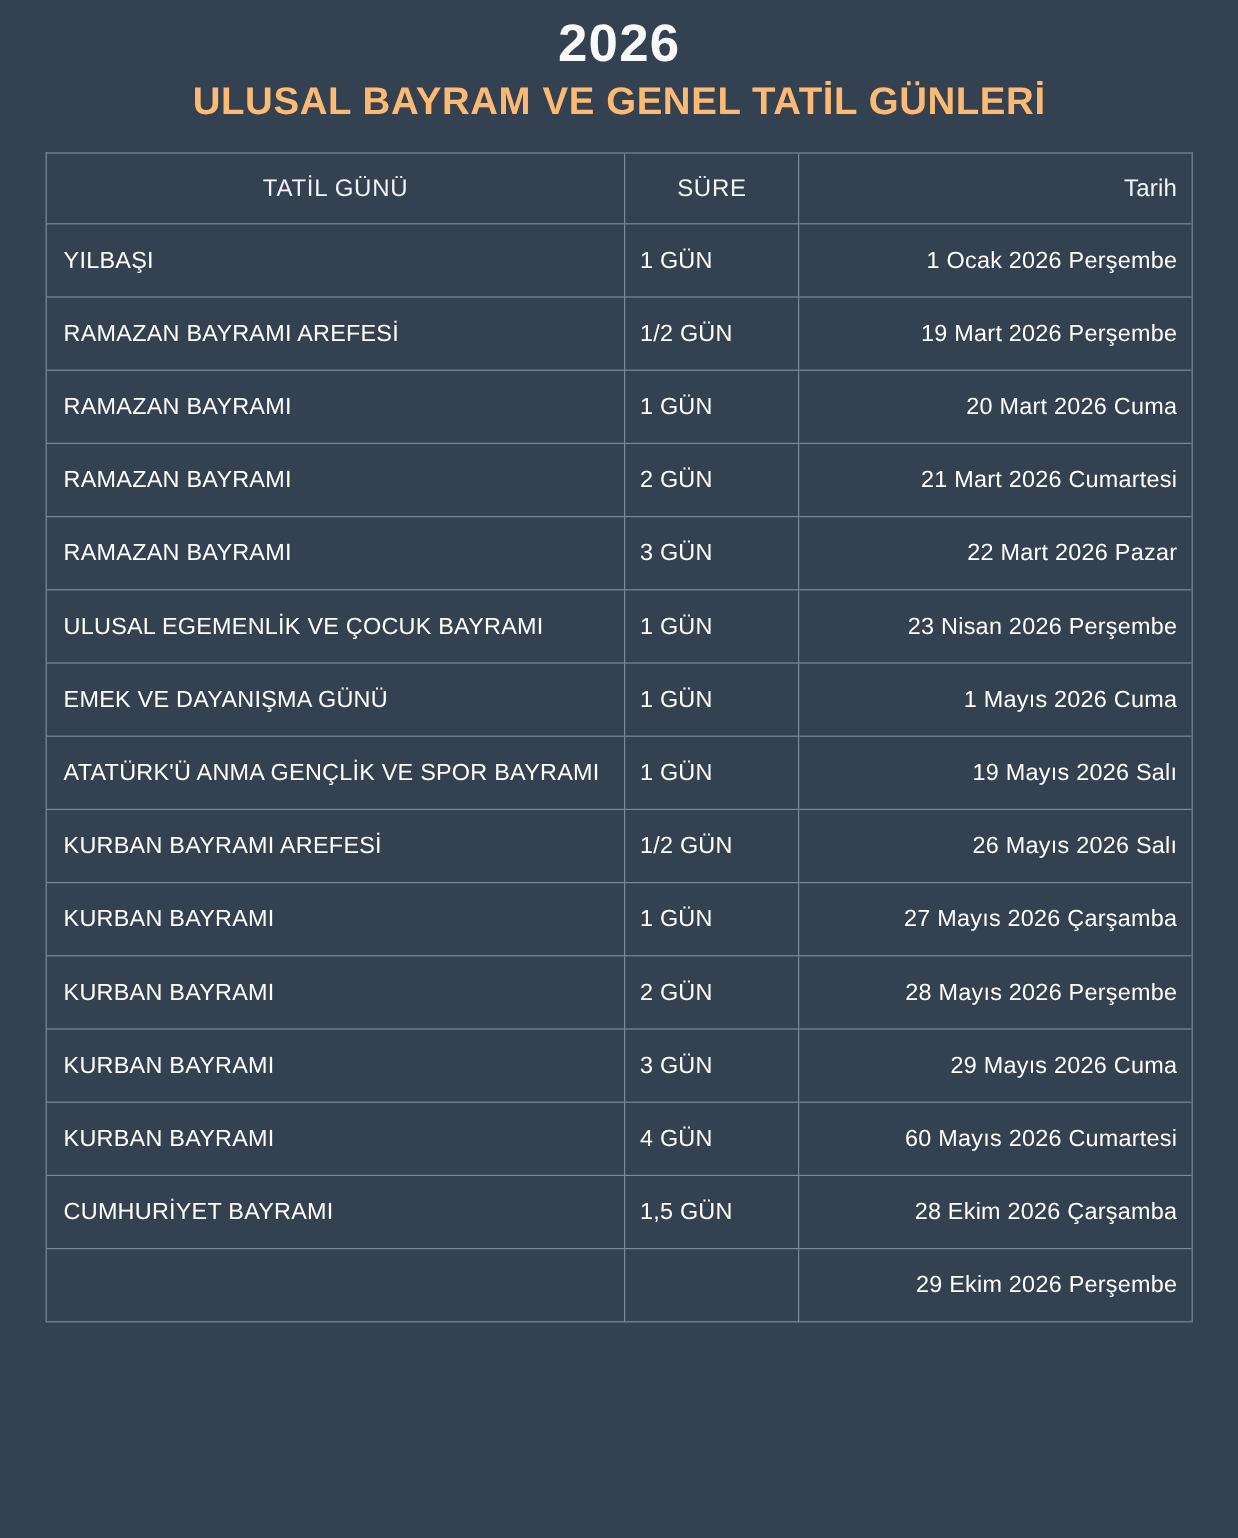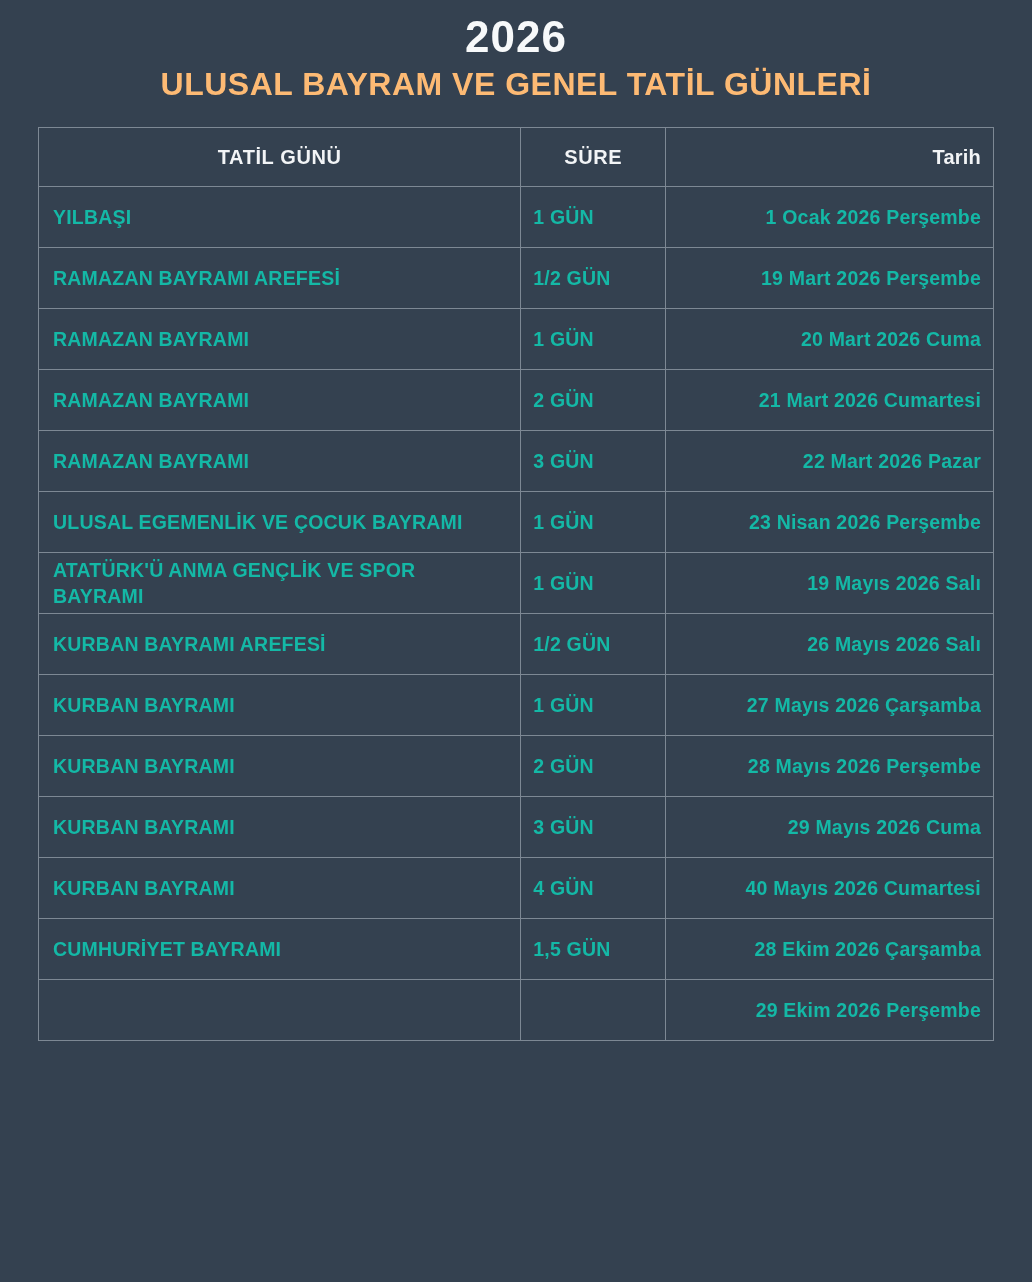--- a/index.html
+++ b/index.html
@@ -50,21 +50,21 @@
     border-collapse: collapse;
     table-layout: fixed;
   }
   table.holidays col.c1 { width: 50.5%; }
   table.holidays col.c2 { width: 15.2%; }
   table.holidays col.c3 { width: 34.3%; }
   table.holidays th, table.holidays td {
     border-right: 1px solid #7d8894;
     border-bottom: 1px solid #7d8894;
     padding: 0 12px;
-    font-weight: bold;
+    font-weight: normal;
     vertical-align: middle;
   }
   table.holidays th:last-child, table.holidays td:last-child {
     border-right: none;
     text-align: right;
   }
   table.holidays thead th {
     text-align: center;
     height: 58px;
     font-size: 20px;
@@ -73,21 +73,21 @@
   }
   table.holidays thead th.th-date {
     font-size: 20px;
     letter-spacing: 0.2px;
   }
   table.holidays tbody td {
     height: 60px;
     font-size: 19.5px;
     letter-spacing: 0.2px;
     text-align: left;
-    color: #14b8a6;
+    color: #ffffff;
   }
   table.holidays tbody td.name {
     padding-left: 14px;
     line-height: 1.35;
   }
   table.holidays tbody td.dur {
     padding-left: 12px;
   }
   table.holidays tbody td.date {
     padding-left: 14px;
@@ -143,20 +143,25 @@
         <tr>
           <td class="name">RAMAZAN BAYRAMI</td>
           <td class="dur">3 GÜN</td>
           <td class="date">22 Mart 2026 Pazar</td>
         </tr>
         <tr>
           <td class="name">ULUSAL EGEMENLİK VE ÇOCUK BAYRAMI</td>
           <td class="dur">1 GÜN</td>
           <td class="date">23 Nisan 2026 Perşembe</td>
         </tr>
+        <tr>
+          <td class="name">EMEK VE DAYANIŞMA GÜNÜ</td>
+          <td class="dur">1 GÜN</td>
+          <td class="date">1 Mayıs 2026 Cuma</td>
+        </tr>
         <tr class="tall">
           <td class="name">ATATÜRK'Ü ANMA GENÇLİK VE SPOR BAYRAMI</td>
           <td class="dur">1 GÜN</td>
           <td class="date">19 Mayıs 2026 Salı</td>
         </tr>
         <tr>
           <td class="name">KURBAN BAYRAMI AREFESİ</td>
           <td class="dur">1/2 GÜN</td>
           <td class="date">26 Mayıs 2026 Salı</td>
         </tr>
@@ -171,21 +176,21 @@
           <td class="date">28 Mayıs 2026 Perşembe</td>
         </tr>
         <tr>
           <td class="name">KURBAN BAYRAMI</td>
           <td class="dur">3 GÜN</td>
           <td class="date">29 Mayıs 2026 Cuma</td>
         </tr>
         <tr>
           <td class="name">KURBAN BAYRAMI</td>
           <td class="dur">4 GÜN</td>
-          <td class="date">40 Mayıs 2026 Cumartesi</td>
+          <td class="date">60 Mayıs 2026 Cumartesi</td>
         </tr>
         <tr>
           <td class="name">CUMHURİYET BAYRAMI</td>
           <td class="dur">1,5 GÜN</td>
           <td class="date">28 Ekim 2026 Çarşamba</td>
         </tr>
         <tr class="last">
           <td class="name"></td>
           <td class="dur"></td>
           <td class="date">29 Ekim 2026 Perşembe</td>

